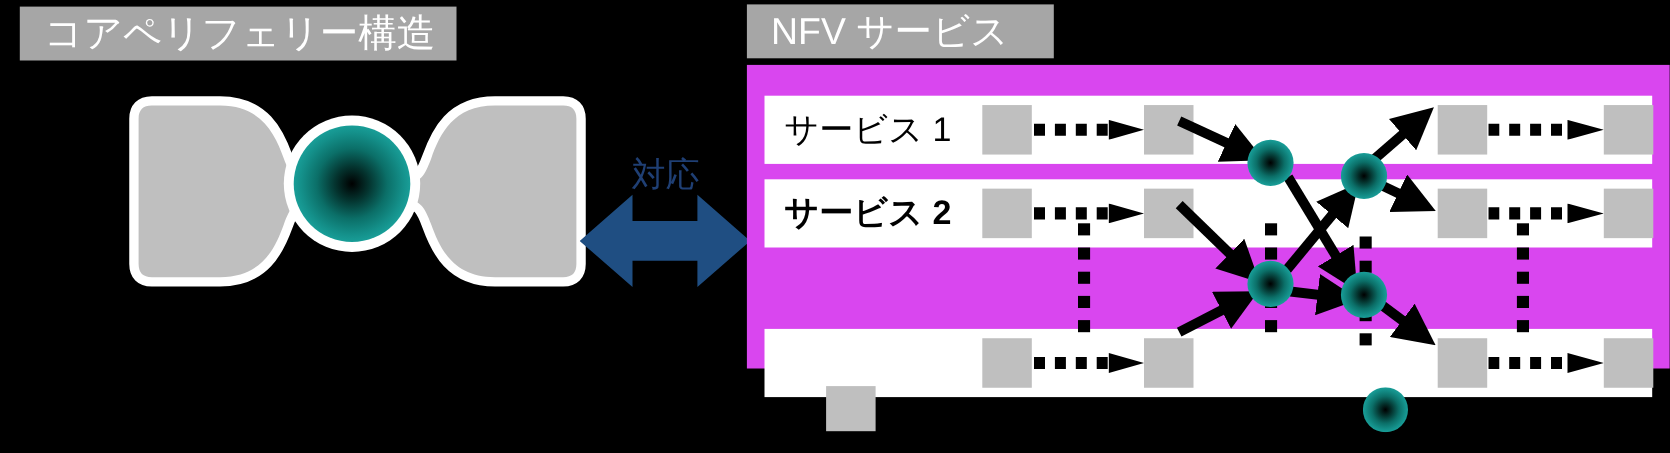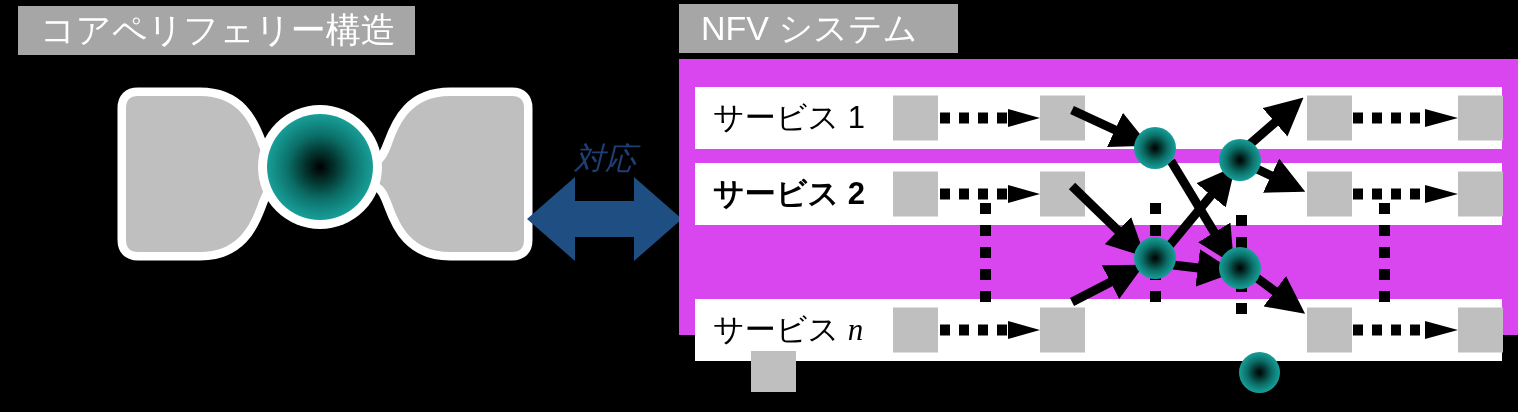--- a/index.html
+++ b/index.html
@@ -65,21 +65,20 @@
   }
   #corr-label {
     position: absolute;
     left: 560px;
     top: 138px;
     width: 90px;
     text-align: center;
     color: #1f3f74;
     font-size: 31px;
     white-space: nowrap;
-    font-style: italic;
   }
 
   
   #nfv-panel {
     position: absolute;
     left: 679px;
     top: 59px;
     width: 839px;
     height: 276px;
     background: #d946ef;
@@ -263,21 +262,21 @@
   </div>
 
   <div id="corr-label">対応</div>
   <div id="corr-arrow">
     <svg viewBox="0 0 155 92" width="155" height="92">
       <path d="M 0 46 L 48 4 L 48 28 L 107 28 L 107 4 L 155 46 L 107 88 L 107 64 L 48 64 L 48 88 Z" fill="#1f4e82"></path>
     </svg>
   </div>
 
   <div class="banner" id="banner-right">
-    <span>NFV システム</span>
+    <span>NFV サービス</span>
   </div>
 
   <div id="nfv-panel">
 
     <div class="svc-row" id="svc-row-0">
       <div class="svc-label">
         <span class="txt">サービス</span>
         <span class="idx">1</span>
       </div>
       <div class="vnf-box box-a"></div>
@@ -315,24 +314,20 @@
       <div class="dot-arrow dot-arrow-2">
         <svg viewBox="0 0 105 18" width="105" height="18" preserveAspectRatio="none">
           <line x1="0" y1="9" x2="74" y2="9" stroke="#000000" stroke-width="11" stroke-dasharray="10 9"></line>
           <path d="M 72 0 L 105 9 L 72 18 Z" fill="#000000"></path>
         </svg>
       </div>
       <div class="vnf-box box-d"></div>
     </div>
 
     <div class="svc-row" id="svc-row-2">
-      <div class="svc-label">
-        <span class="txt">サービス</span>
-        <span class="idx-italic">n</span>
-      </div>
       <div class="vnf-box box-a"></div>
       <div class="dot-arrow dot-arrow-1">
         <svg viewBox="0 0 100 18" width="100" height="18" preserveAspectRatio="none">
           <line x1="0" y1="9" x2="70" y2="9" stroke="#000000" stroke-width="11" stroke-dasharray="10 9"></line>
           <path d="M 68 0 L 100 9 L 68 18 Z" fill="#000000"></path>
         </svg>
       </div>
       <div class="vnf-box box-b"></div>
       <div class="vnf-box box-c"></div>
       <div class="dot-arrow dot-arrow-2">

